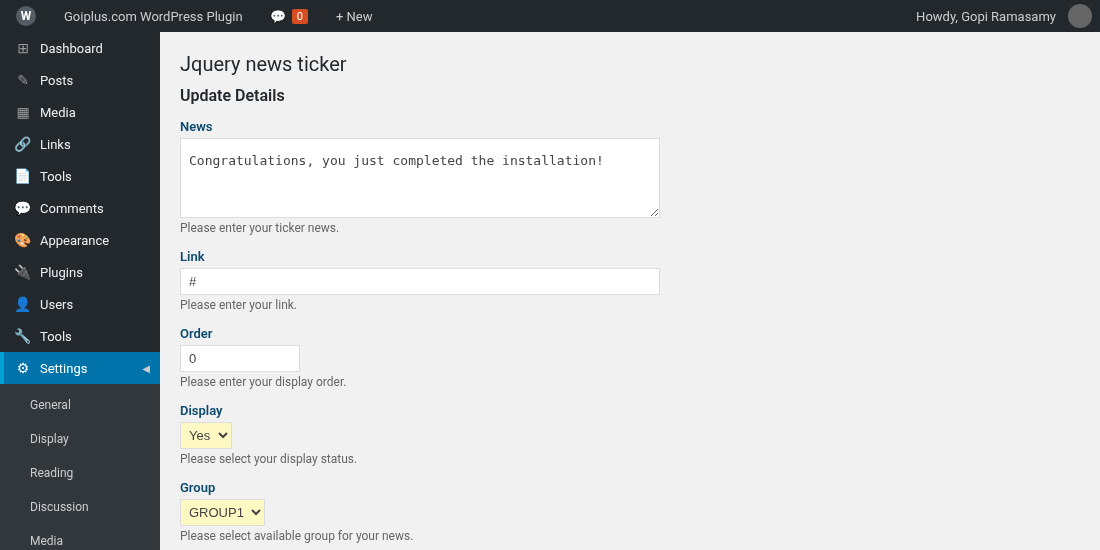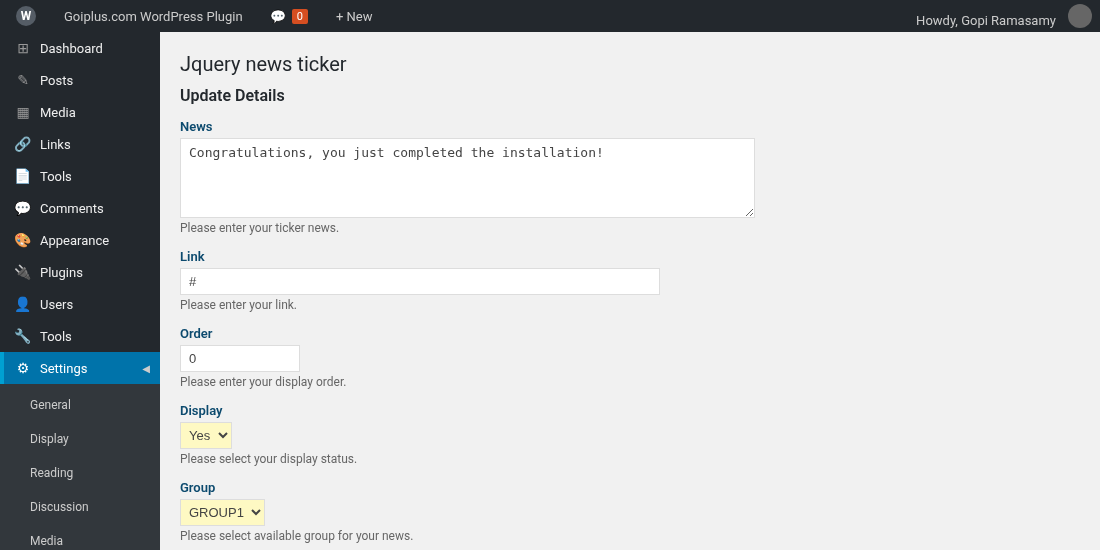--- a/index.html
+++ b/index.html
@@ -13,21 +13,21 @@
       align-items: center;
       padding: 0 8px;
       color: #ccc;
       font-size: 13px;
       justify-content: space-between;
       position: fixed;
       top: 0; left: 0; right: 0;
       z-index: 100;
     }
     #wpadminbar .left { display: flex; align-items: center; gap: 12px; }
-    #wpadminbar .right { display: flex; align-items: flex-end; gap: 6px; color: #ccc; }
+    #wpadminbar .right { display: flex; align-items: center; gap: 6px; color: #ccc; }
     .adminbar-item { display: flex; align-items: center; gap: 5px; color: #ccc; cursor: pointer; padding: 0 8px; height: 32px; }
     .wp-logo { width: 20px; height: 20px; background: #555d66; border-radius: 50%; display: flex; align-items: center; justify-content: center; color: #fff; font-weight: bold; font-size: 12px; }
     .comment-bubble { background: #d54e21; color: white; border-radius: 2px; padding: 1px 5px; font-size: 11px; }
 
     
     .layout { display: flex; margin-top: 32px; min-height: calc(100vh - 32px); }
 
     
     #adminmenu {
       width: 160px;
@@ -87,23 +87,23 @@
       color: #0c4a6e;
     }
     .field-hint {
       display: block;
       color: #666;
       font-size: 12px;
       margin-top: 3px;
     }
 
     textarea.field-input {
-      width: 575px;
+      width: 480px;
       height: 80px;
-      padding: 6px 8px;
+      padding: 14px 8px;
       border: 1px solid #ddd;
       background: #fff;
       font-size: 13px;
       resize: vertical;
       color: #444;
       display: block;
     }
     input.field-input {
       padding: 5px 8px;
       border: 1px solid #ddd;

